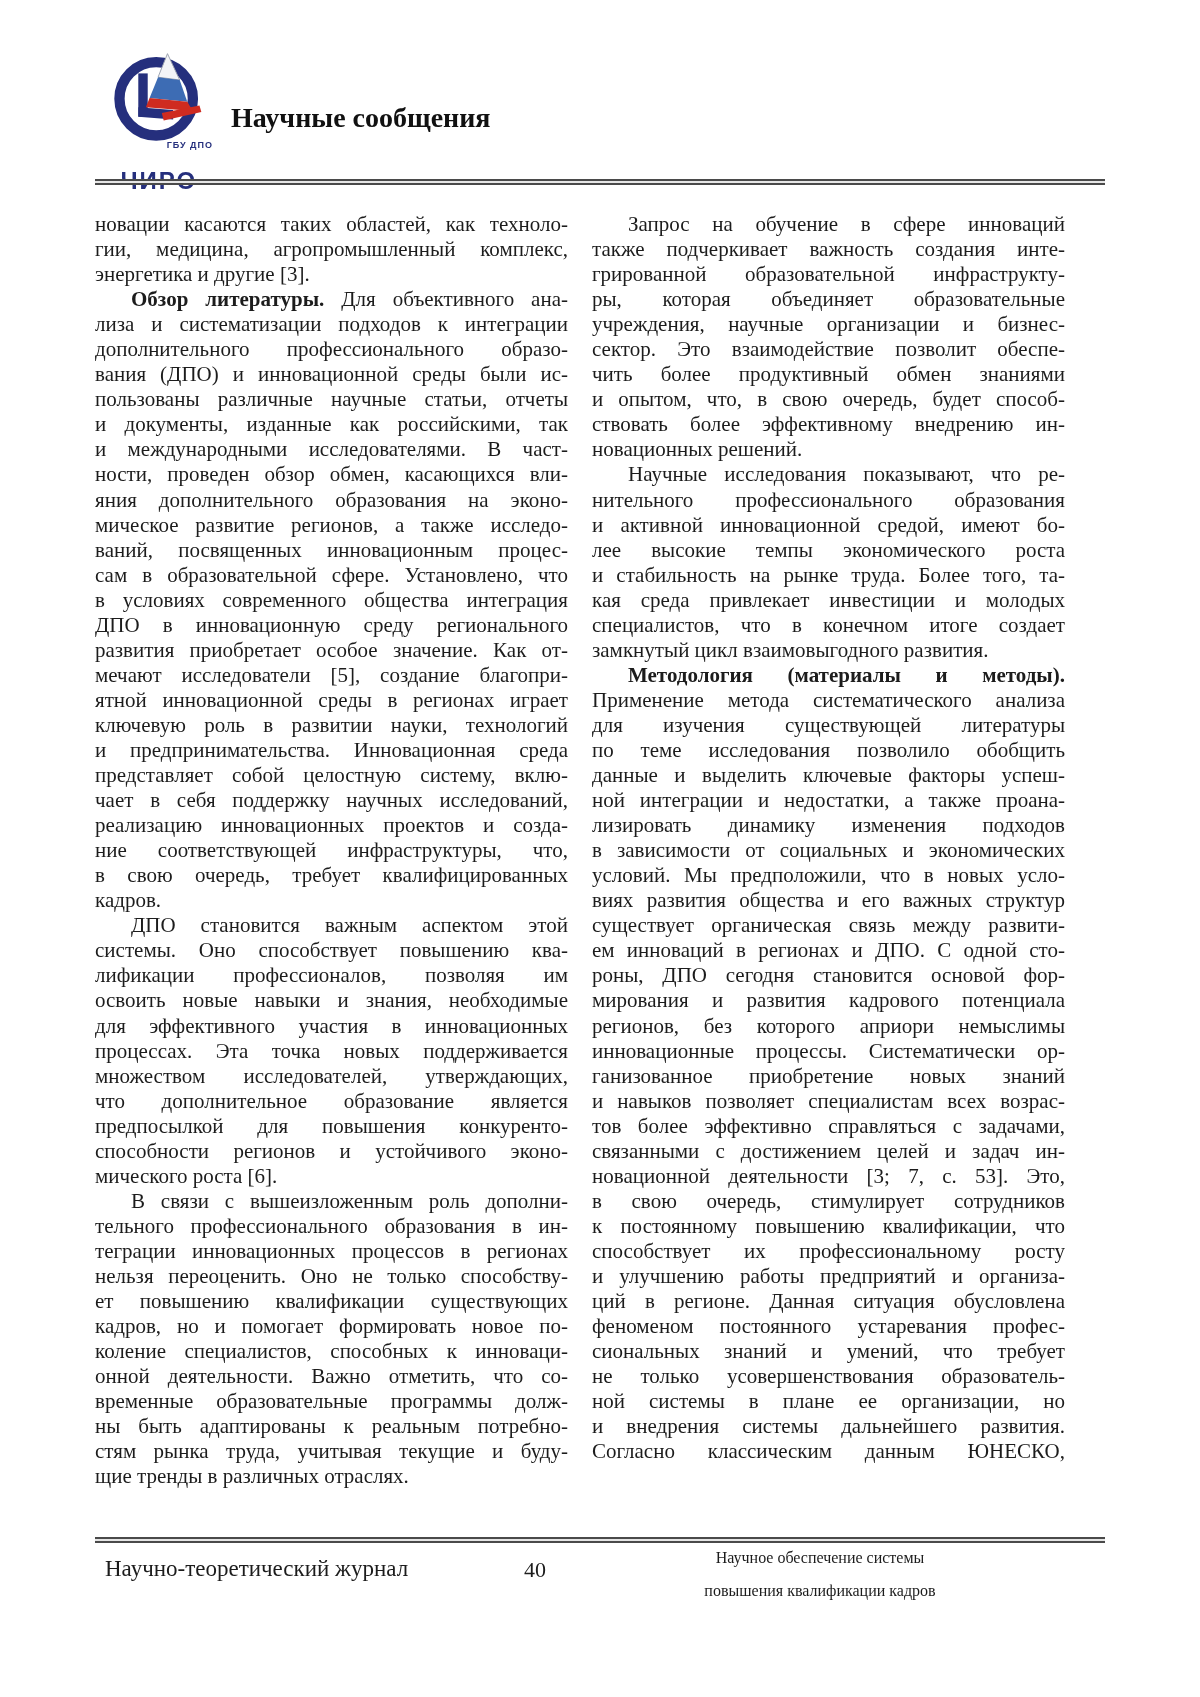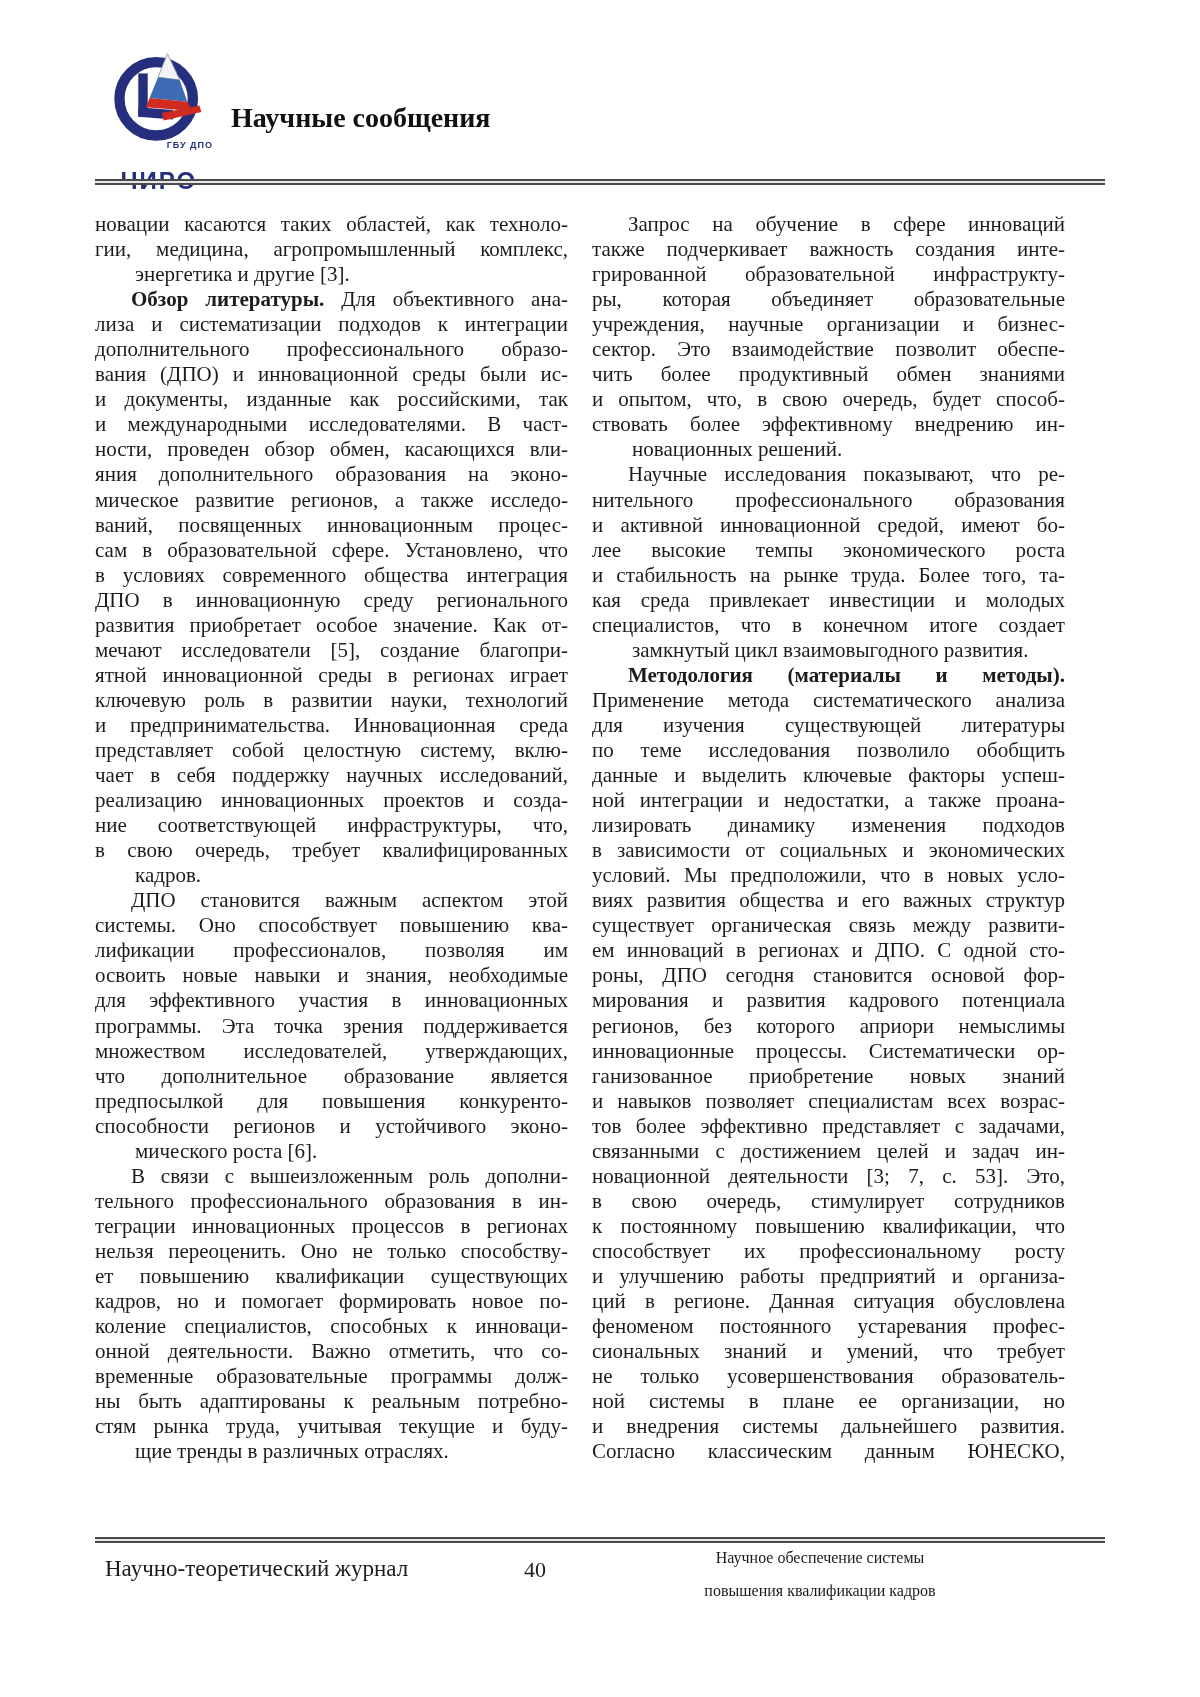--- a/index.html
+++ b/index.html
@@ -45,21 +45,21 @@
   .para{margin:0;}
   .ln{
     font-size:21px;
     line-height:25.06px;height:25.06px;
     overflow:hidden;
     text-align:justify;
     -moz-text-align-last:justify;
     text-align-last:justify;
     white-space:normal;
   }
-  .ln.end{text-align-last:left;margin-left:40px;-moz-text-align-last:left;}
+  .ln.end{text-align-last:left;-moz-text-align-last:left;}
   .ln.ind{text-indent:36px;}
   .ln b{font-weight:bold;}
   
   .footer-left{
     position:absolute;left:105px;top:1556px;
     font-size:23px;
   }
   .footer-page{
     position:absolute;left:505px;top:1557px;width:60px;
     font-size:22px;text-align:center;
@@ -97,20 +97,21 @@
         <div class="para">
           <div class="ln">новации касаются таких областей, как техноло-</div>
           <div class="ln">гии, медицина, агропромышленный комплекс,</div>
           <div class="ln end">энергетика и другие [3].</div>
         </div>
         <div class="para">
           <div class="ln ind"><b>Обзор литературы.</b> Для объективного ана-</div>
           <div class="ln">лиза и систематизации подходов к интеграции</div>
           <div class="ln">дополнительного профессионального образо-</div>
           <div class="ln">вания (ДПО) и инновационной среды были ис-</div>
+          <div class="ln">пользованы различные научные статьи, отчеты</div>
           <div class="ln">и документы, изданные как российскими, так</div>
           <div class="ln">и международными исследователями. В част-</div>
           <div class="ln">ности, проведен обзор обмен, касающихся вли-</div>
           <div class="ln">яния дополнительного образования на эконо-</div>
           <div class="ln">мическое развитие регионов, а также исследо-</div>
           <div class="ln">ваний, посвященных инновационным процес-</div>
           <div class="ln">сам в образовательной сфере. Установлено, что</div>
           <div class="ln">в условиях современного общества интеграция</div>
           <div class="ln">ДПО в инновационную среду регионального</div>
           <div class="ln">развития приобретает особое значение. Как от-</div>
@@ -124,21 +125,21 @@
           <div class="ln">ние соответствующей инфраструктуры, что,</div>
           <div class="ln">в свою очередь, требует квалифицированных</div>
           <div class="ln end">кадров.</div>
         </div>
         <div class="para">
           <div class="ln ind">ДПО становится важным аспектом этой</div>
           <div class="ln">системы. Оно способствует повышению ква-</div>
           <div class="ln">лификации профессионалов, позволяя им</div>
           <div class="ln">освоить новые навыки и знания, необходимые</div>
           <div class="ln">для эффективного участия в инновационных</div>
-          <div class="ln">программы. Эта точка зрения поддерживается</div>
+          <div class="ln">процессах. Эта точка новых поддерживается</div>
           <div class="ln">множеством исследователей, утверждающих,</div>
           <div class="ln">что дополнительное образование является</div>
           <div class="ln">предпосылкой для повышения конкуренто-</div>
           <div class="ln">способности регионов и устойчивого эконо-</div>
           <div class="ln end">мического роста [6].</div>
         </div>
         <div class="para">
           <div class="ln ind">В связи с вышеизложенным роль дополни-</div>
           <div class="ln">тельного профессионального образования в ин-</div>
           <div class="ln">теграции инновационных процессов в регионах</div>
@@ -188,21 +189,21 @@
           <div class="ln">условий. Мы предположили, что в новых усло-</div>
           <div class="ln">виях развития общества и его важных структур</div>
           <div class="ln">существует органическая связь между развити-</div>
           <div class="ln">ем инноваций в регионах и ДПО. С одной сто-</div>
           <div class="ln">роны, ДПО сегодня становится основой фор-</div>
           <div class="ln">мирования и развития кадрового потенциала</div>
           <div class="ln">регионов, без которого априори немыслимы</div>
           <div class="ln">инновационные процессы. Систематически ор-</div>
           <div class="ln">ганизованное приобретение новых знаний</div>
           <div class="ln">и навыков позволяет специалистам всех возрас-</div>
-          <div class="ln">тов более эффективно представляет с задачами,</div>
+          <div class="ln">тов более эффективно справляться с задачами,</div>
           <div class="ln">связанными с достижением целей и задач ин-</div>
           <div class="ln">новационной деятельности [3; 7, с. 53]. Это,</div>
           <div class="ln">в свою очередь, стимулирует сотрудников</div>
           <div class="ln">к постоянному повышению квалификации, что</div>
           <div class="ln">способствует их профессиональному росту</div>
           <div class="ln">и улучшению работы предприятий и организа-</div>
           <div class="ln">ций в регионе. Данная ситуация обусловлена</div>
           <div class="ln">феноменом постоянного устаревания профес-</div>
           <div class="ln">сиональных знаний и умений, что требует</div>
           <div class="ln">не только усовершенствования образователь-</div>

